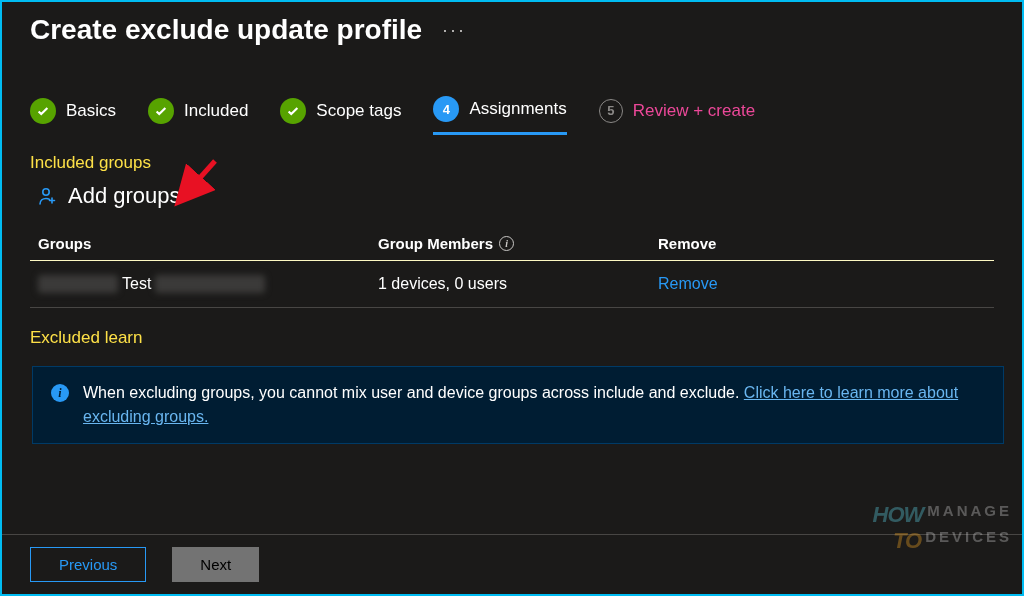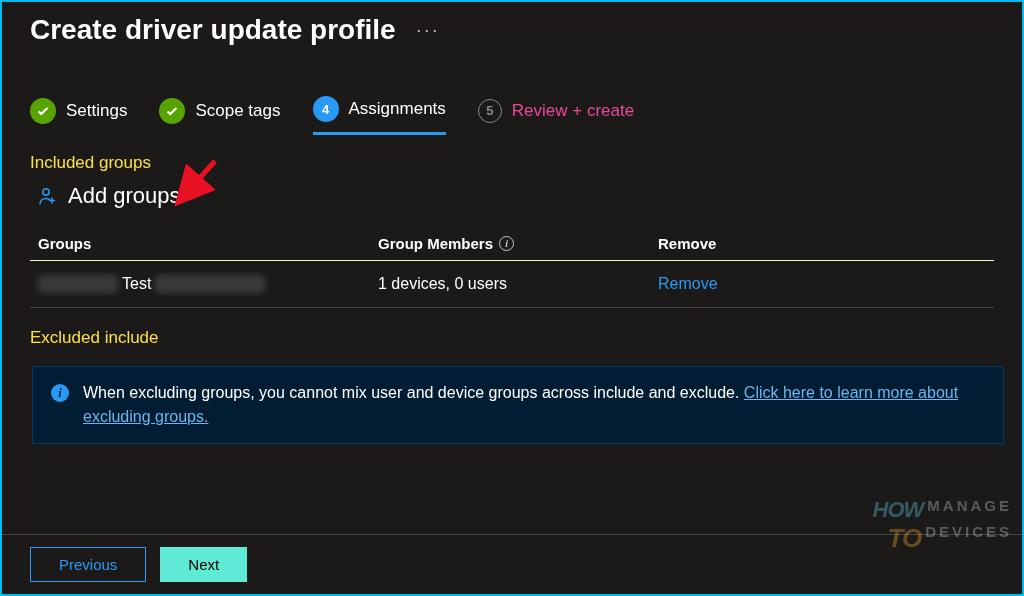--- a/index.html
+++ b/index.html
@@ -198,75 +198,83 @@
       cursor: pointer;
     }
     .footer {
       position: absolute;
       bottom: 0;
       left: 0;
       right: 0;
       border-top: 1px solid #484644;
       padding: 12px 28px;
       display: flex;
-      gap: 14px;
+      gap: 26px;
     }
     .btn {
       padding: 8px 28px;
       font-size: 15px;
       cursor: pointer;
       border: none;
     }
     .btn-secondary {
       background: transparent;
       border: 1px solid #2899f5;
       color: #2899f5;
     }
     .btn-primary {
-      background: #5eead4;
+      background: #737373;
       color: #000000;
       font-weight: 500;
     }
     .arrow-annotation {
       position: absolute;
       left: 165px;
       top: 153px;
       pointer-events: none;
     }
     .watermark {
       position: absolute;
       right: 10px;
       bottom: 40px;
       opacity: 0.35;
       pointer-events: none;
       text-align: right;
     }
     .wm-row { display: flex; justify-content: flex-end; gap: 4px; }
     .wm-how { font-family: Arial, sans-serif; font-weight: 900; font-size: 22px; color: #5dd3e8; letter-spacing: -1px; font-style: italic; }
-    .wm-to { font-family: Arial, sans-serif; font-weight: 900; font-size: 26px; color: #f5a623; letter-spacing: -1px; font-style: italic; }
+    .wm-to { font-family: Arial, sans-serif; font-weight: 900; font-size: 22px; color: #f5a623; letter-spacing: -1px; font-style: italic; }
     .wm-manage { font-family: Arial, sans-serif; font-weight: 900; font-size: 15px; color: #d0d0d0; letter-spacing: 3px; }
     .wm-devices { font-family: Arial, sans-serif; font-weight: 700; font-size: 15px; color: #d0d0d0; letter-spacing: 3px; }
   </style>
 </head>
 <body>
 
 <div class="header">
-  <h1 class="page-title">Create driver update profile</h1>
+  <h1 class="page-title">Create exclude update profile</h1>
   <span class="ellipsis">···</span>
 </div>
 
 <div class="content">
   <div class="steps">
     <div class="step">
       <div class="step-badge badge-complete">
         <svg width="14" height="14" viewBox="0 0 16 16">
             <path fill="none" stroke="#fff" stroke-width="2.5" d="M3 8.5l3 3 7-7"></path>
           </svg>
       </div>
-      <span class="step-label">Settings</span>
+      <span class="step-label">Basics</span>
+    </div>
+    <div class="step">
+      <div class="step-badge badge-complete">
+        <svg width="14" height="14" viewBox="0 0 16 16">
+            <path fill="none" stroke="#fff" stroke-width="2.5" d="M3 8.5l3 3 7-7"></path>
+          </svg>
+      </div>
+      <span class="step-label">Included</span>
     </div>
     <div class="step">
       <div class="step-badge badge-complete">
         <svg width="14" height="14" viewBox="0 0 16 16">
             <path fill="none" stroke="#fff" stroke-width="2.5" d="M3 8.5l3 3 7-7"></path>
           </svg>
       </div>
       <span class="step-label">Scope tags</span>
     </div>
     <div class="step step-active">
@@ -304,21 +312,21 @@
       <div class="group-name-cell">
         <span class="redacted" style="width:80px"></span>
         <span>Test</span>
         <span class="redacted" style="width:110px"></span>
       </div>
       <div>1 devices, 0 users</div>
       <div class="remove-link">Remove</div>
     </div>
   </div>
 
-  <div class="section-title excluded-title">Excluded include</div>
+  <div class="section-title excluded-title">Excluded learn</div>
 
   <div class="info-banner">
     <div class="info-icon">i</div>
     <div>
       <span>When excluding groups, you cannot mix user and device groups across include and exclude. </span><span class="banner-link">Click here to learn more about excluding groups.</span>
     </div>
   </div>
 </div>
 
 <div class="footer">

